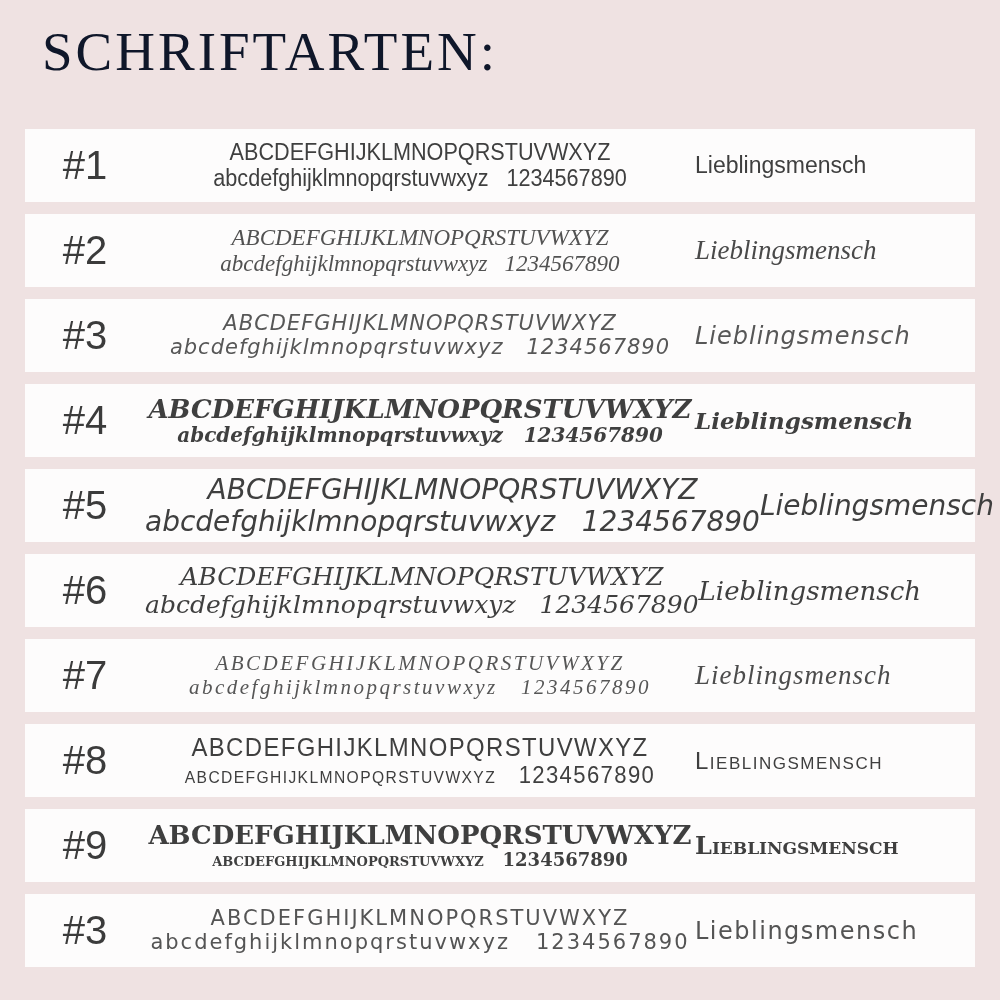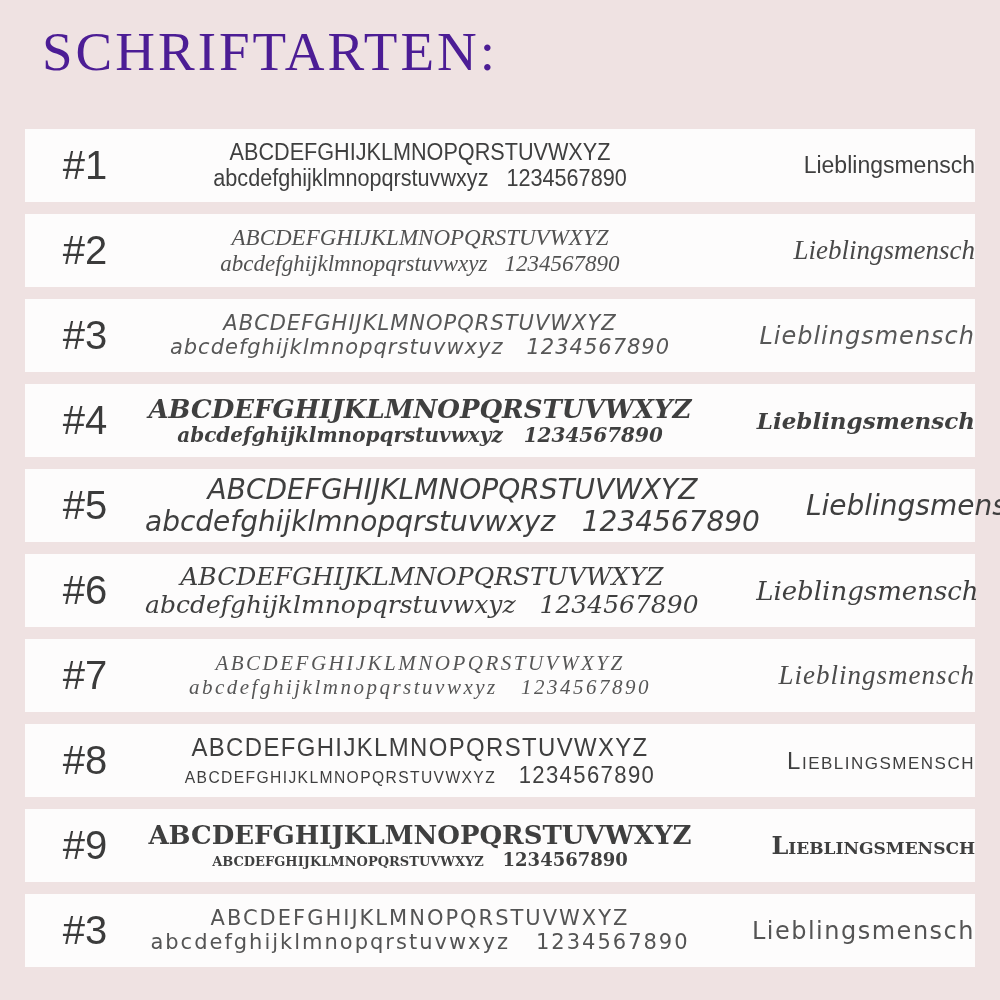--- a/index.html
+++ b/index.html
@@ -14,21 +14,21 @@
     color: #3f3f3f;
     overflow: hidden;
   }
   .title {
     margin: 24px 0 0 42px;
     font-family: "Liberation Serif", serif;
     font-weight: 400;
     font-size: 55px;
     line-height: 1.0;
     letter-spacing: 3px;
-    color: #4c1d95;
+    color: #0f172a;
   }
   .font-list {
     margin: 50px 25px 0 25px;
   }
   .row {
     display: flex;
     align-items: center;
     height: 73px;
     margin-bottom: 12px;
     background: #fdfcfc;
@@ -42,21 +42,21 @@
   }
   .alpha {
     flex: 1 1 auto;
     text-align: center;
     line-height: 1.12;
     white-space: nowrap;
   }
   .line2 { white-space: pre; }
   .word {
     flex: 0 0 280px;
-    text-align: right;
+    text-align: left;
     white-space: nowrap;
   }
 
   
   .f1 .alpha { font-family: "Liberation Sans", sans-serif; font-size: 23px; transform: scaleX(0.94); }
   .f1 .word  { font-family: "Liberation Sans", sans-serif; font-size: 23px; }
 
   .f2 .alpha { font-family: "Liberation Serif", serif; font-style: italic; font-size: 23px; color: #525252; }
   .f2 .word  { font-family: "Liberation Serif", serif; font-style: italic; font-size: 27px; color: #494949; }
 

